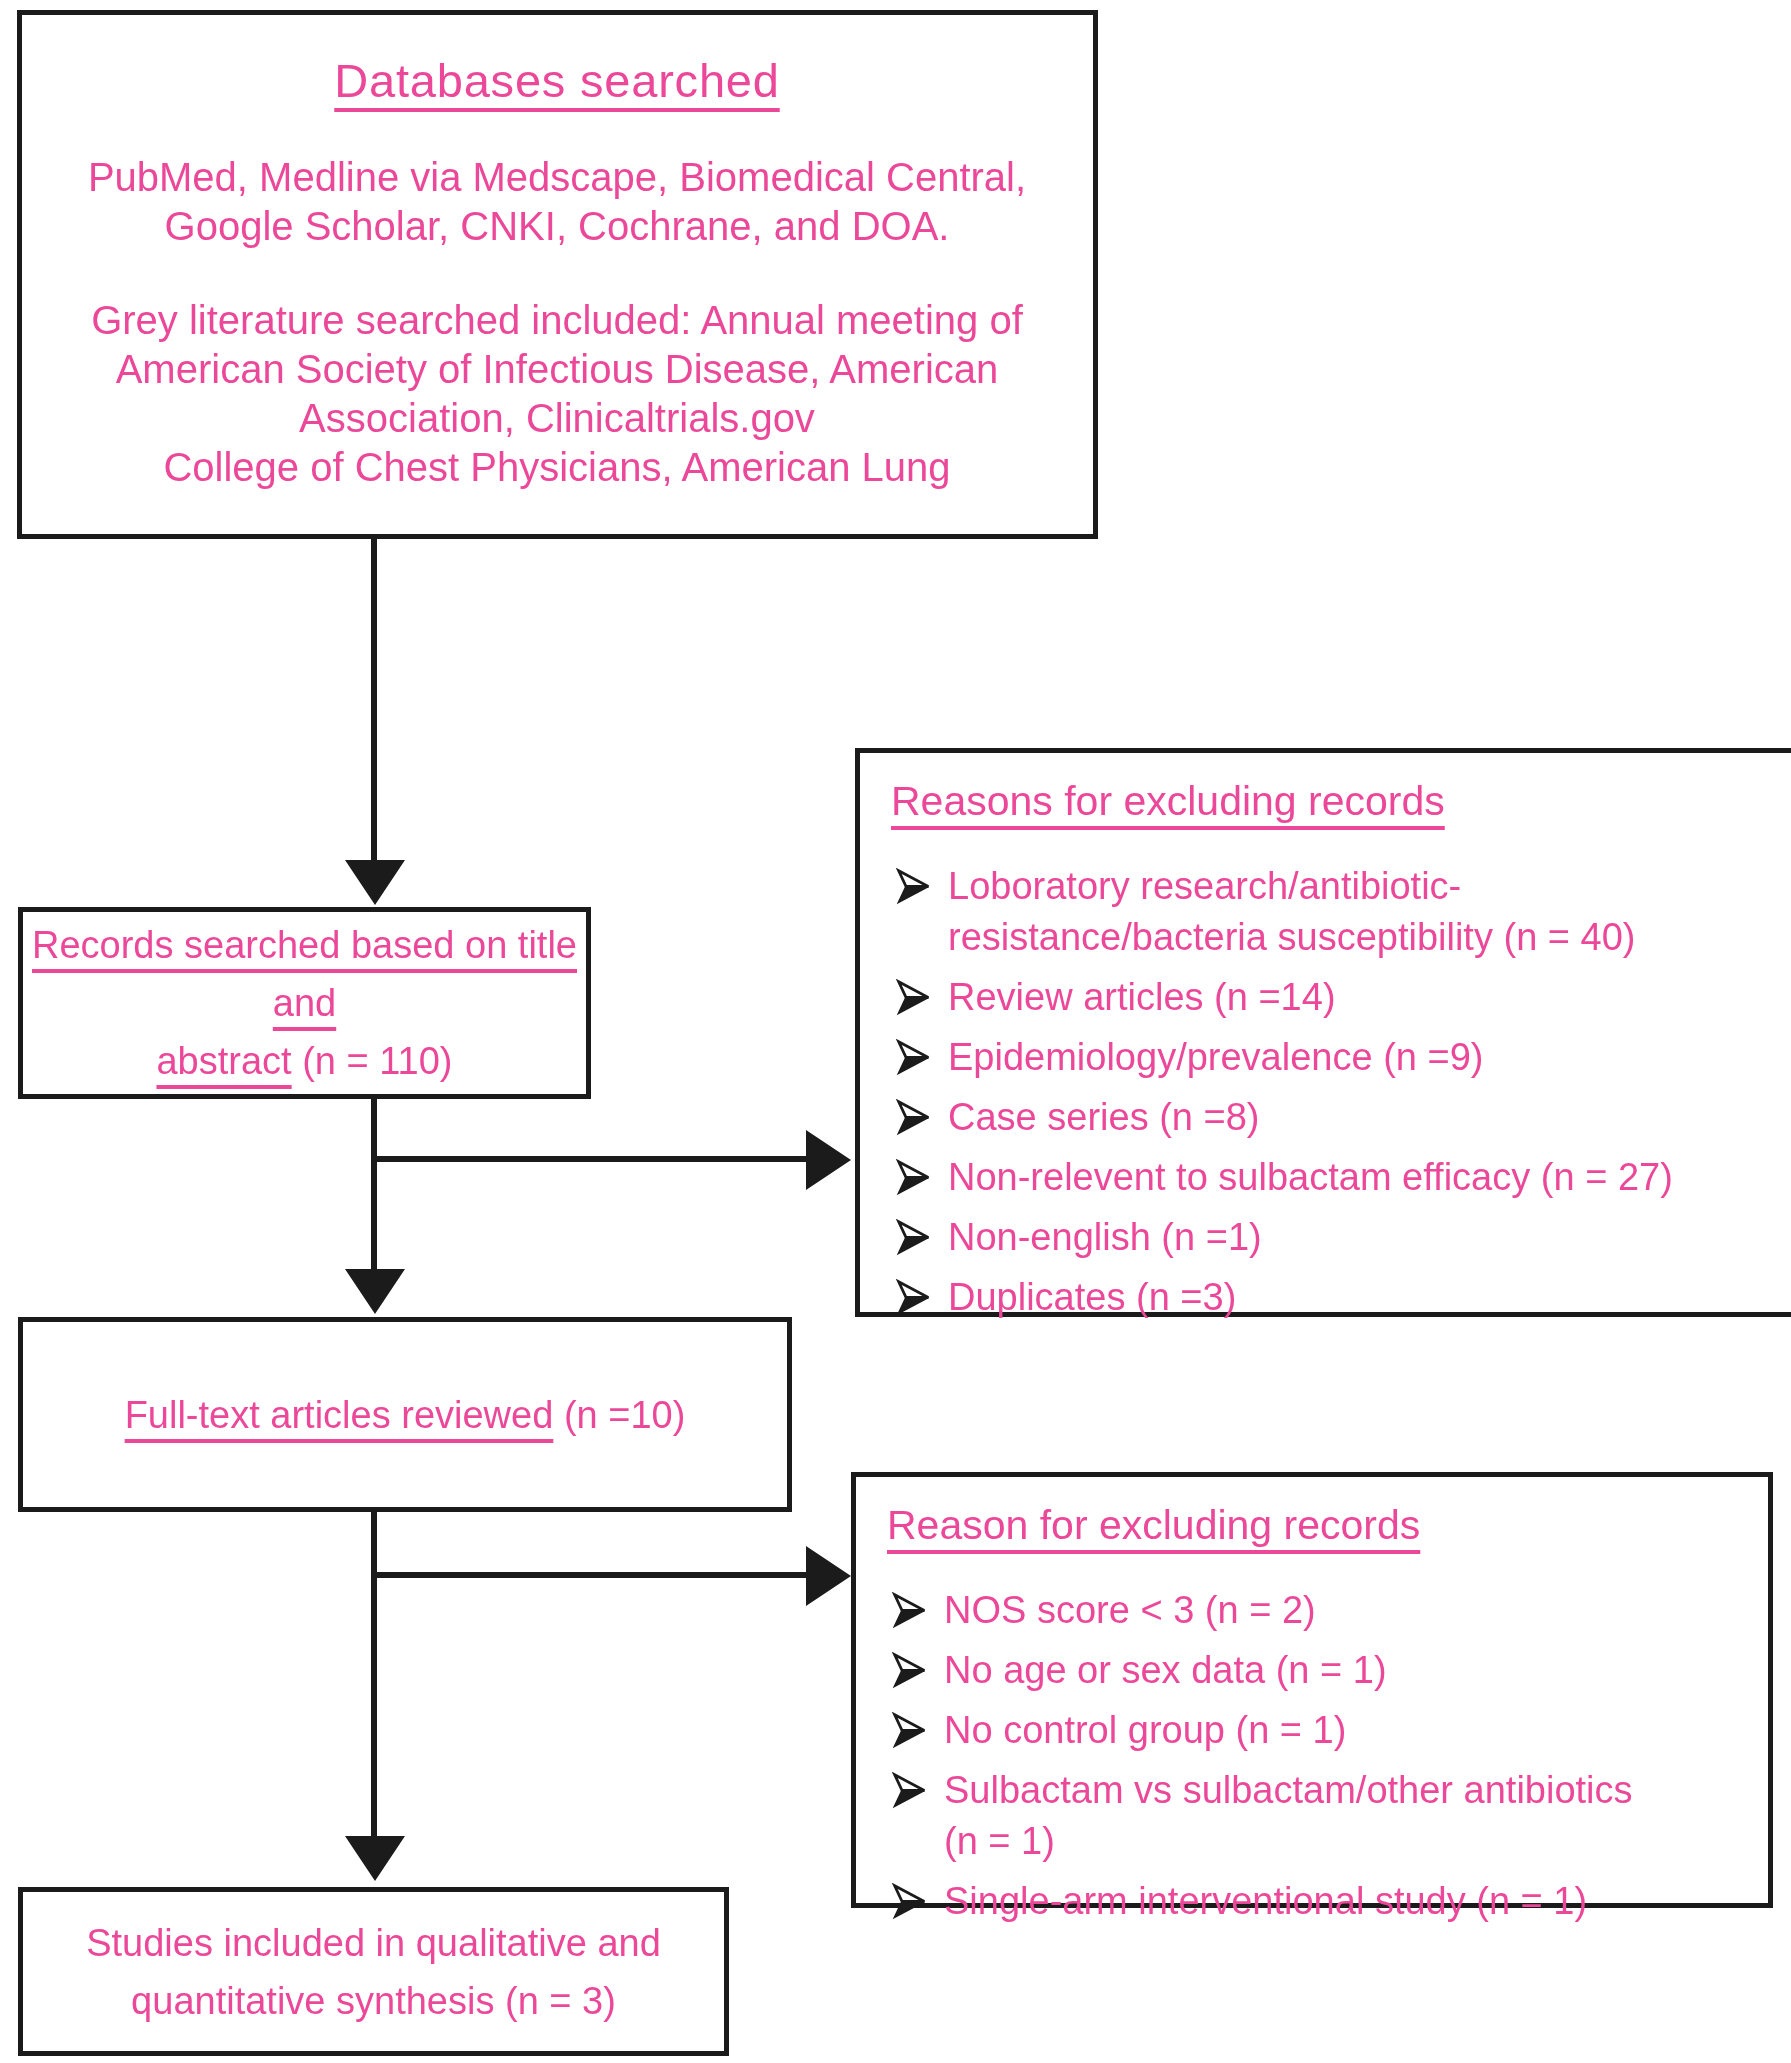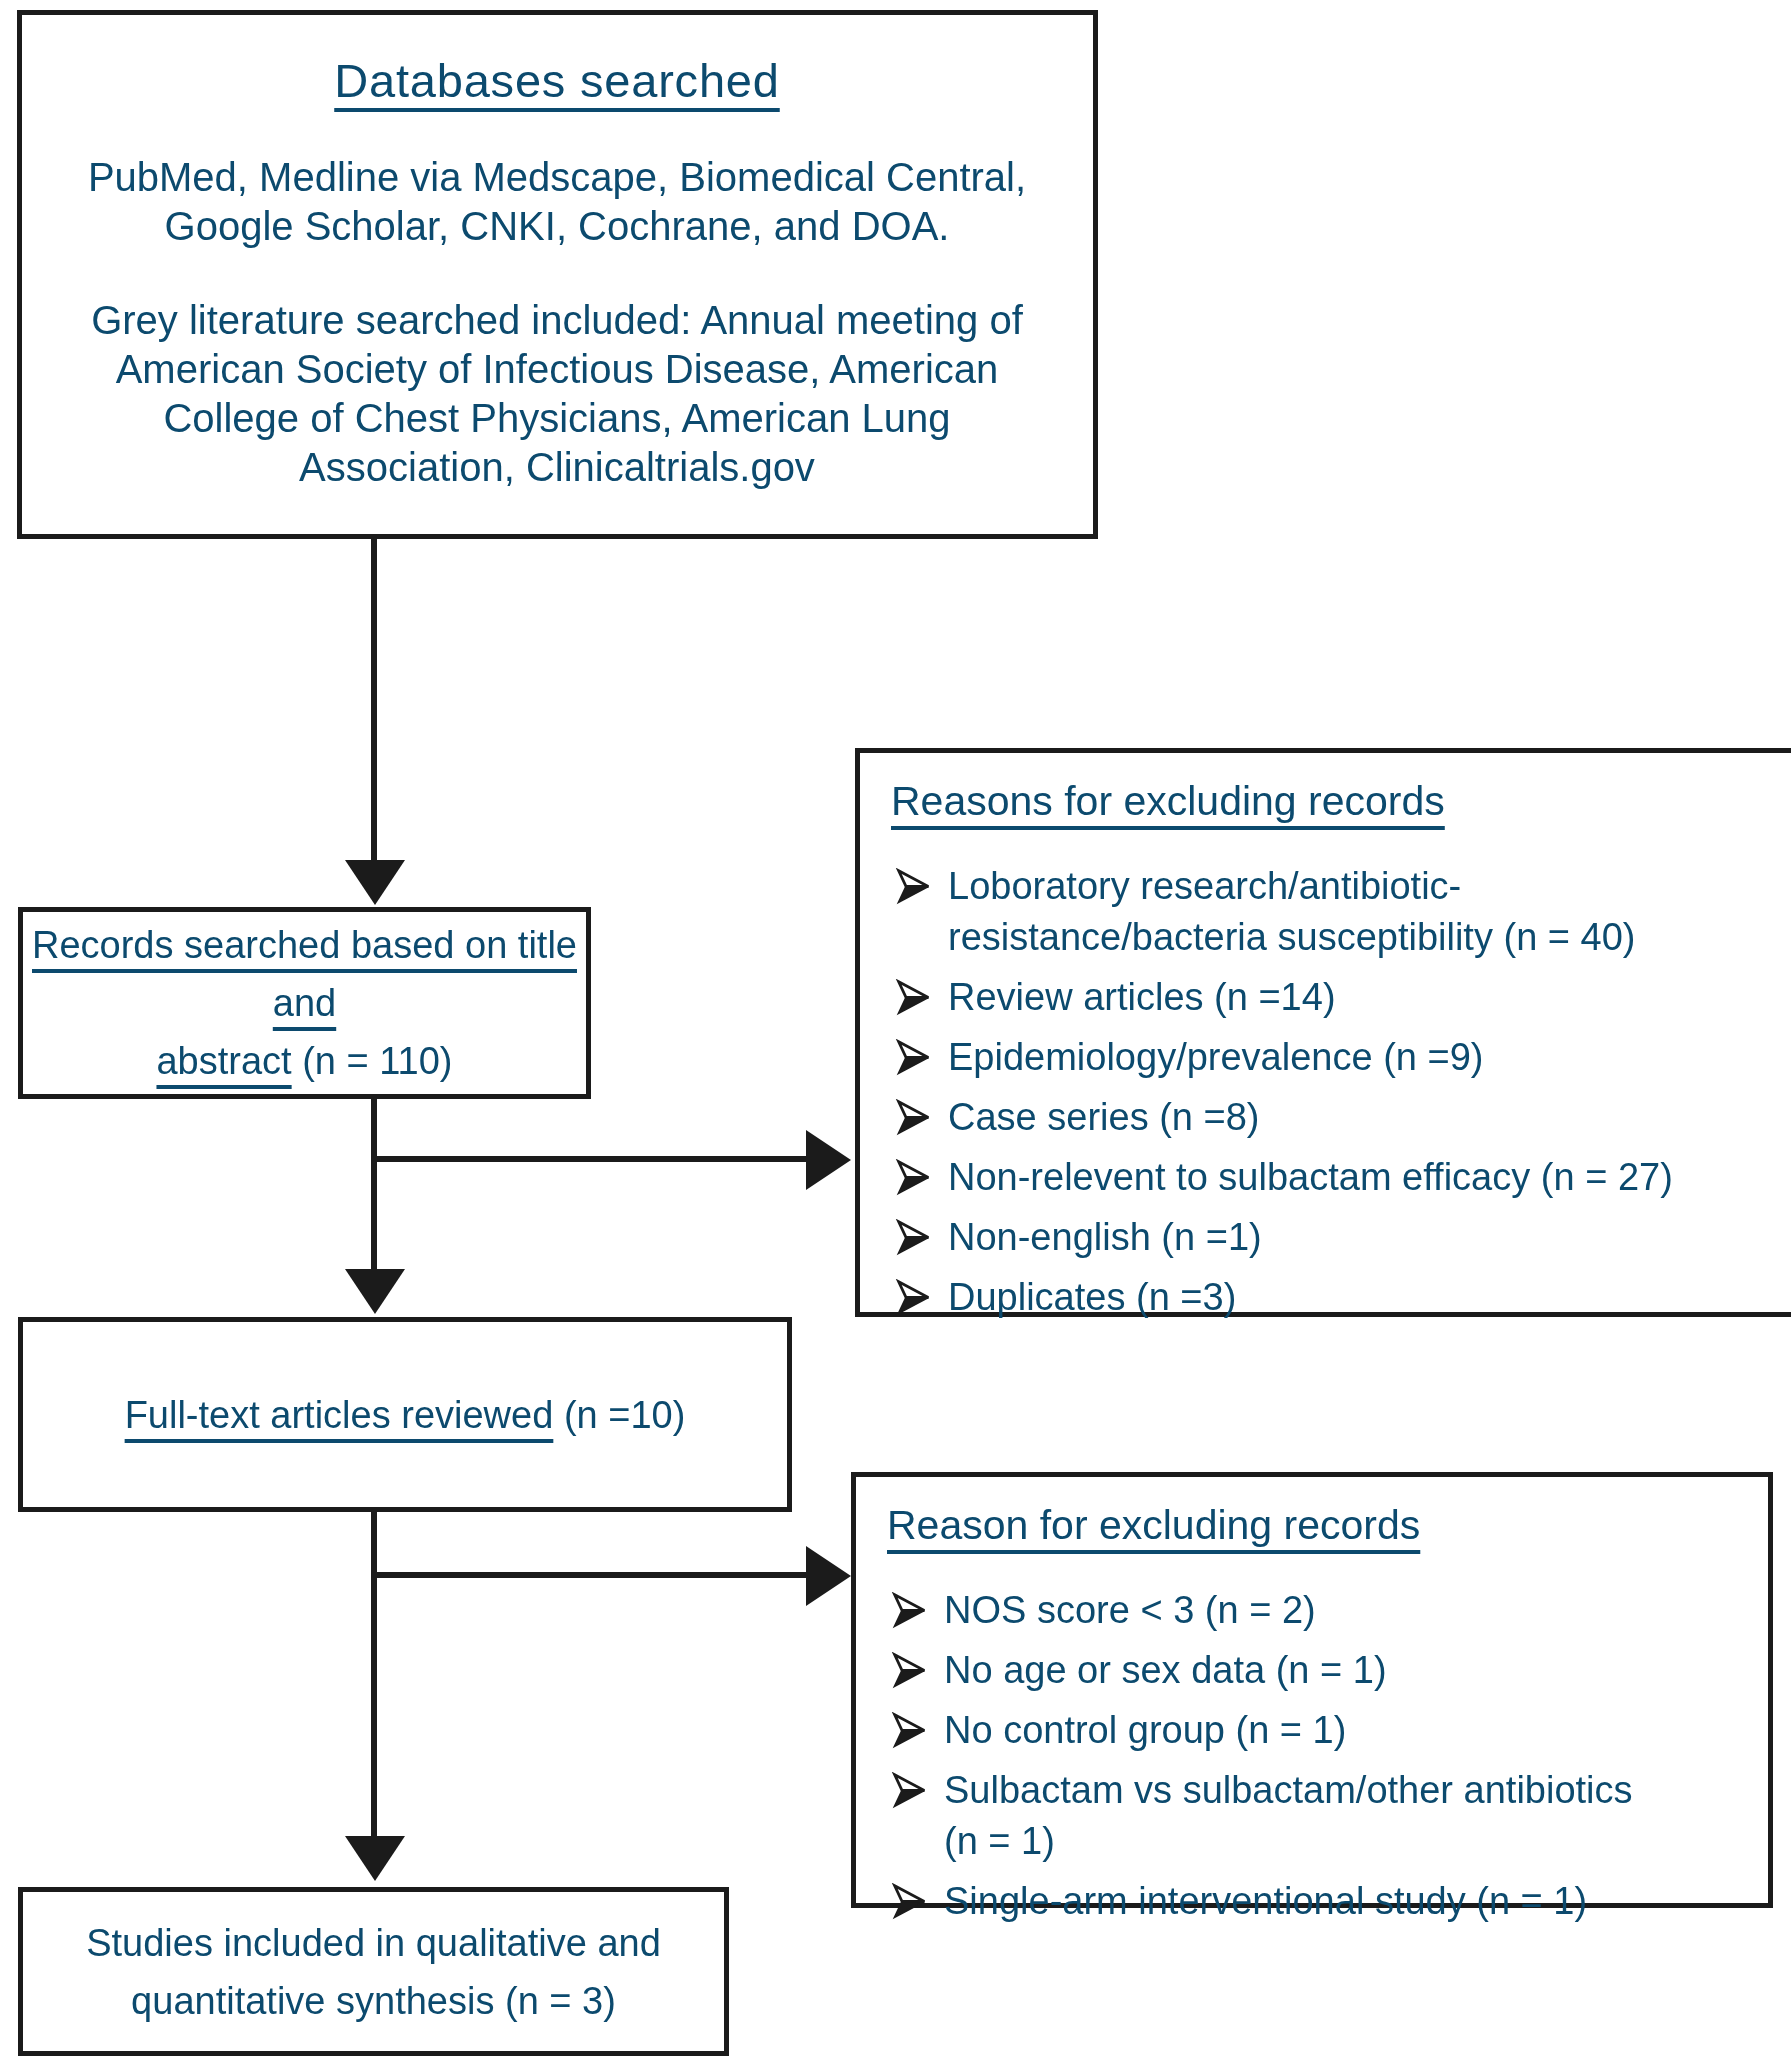--- a/index.html
+++ b/index.html
@@ -1,18 +1,18 @@
 <!DOCTYPE html>
 <html style="font-size:13.2px"><head>
 <meta charset="utf-8">
 <style>
   html,body{margin:0;padding:0;background:#ffffff;}
   .canvas{
     position:relative;width:1791px;height:2064px;background:#ffffff;
-    font-family:"Liberation Sans","DejaVu Sans",sans-serif;color:#0c4a6e;
+    font-family:"Liberation Sans","DejaVu Sans",sans-serif;color:#ec4899;
   }
   .fbox{position:absolute;border:5.8px solid #1b1b1b;background:#ffffff;box-sizing:border-box;}
   .u{text-decoration:underline;text-decoration-thickness:4.1px;text-underline-offset:10.7px;}
 
   
   #top-box{left:16.5px;top:10px;width:1081px;height:529px;text-align:center;}
   .top-title{margin-top:38px;font-size:47px;letter-spacing:0.8px;}
   .top-para{font-size:40px;line-height:49px;margin:45px 15px 0 15px;}
 
   
@@ -56,22 +56,22 @@
 
   <div class="fbox" id="top-box">
     <div class="top-title"><span class="u">Databases searched</span></div>
     <div class="top-para" id="top-para-1">
         <div>PubMed, Medline via Medscape, Biomedical Central,</div>
         <div>Google Scholar, CNKI, Cochrane, and DOA.</div>
       </div>
     <div class="top-para" id="top-para-2">
         <div>Grey literature searched included: Annual meeting of</div>
         <div>American Society of Infectious Disease, American</div>
+        <div>Association, Clinicaltrials.gov</div>
         <div>College of Chest Physicians, American Lung</div>
-        <div>Association, Clinicaltrials.gov</div>
       </div>
   </div>
 
   <div class="vline" id="arrow1-line"></div>
   <div class="head-down" id="arrow1-head"></div>
 
   <div class="fbox mid" id="records-box">
     <div class="mid-text" id="records-text">
         <div><span class="u">Records searched based on title and</span></div>
         <div><span class="u">abstract</span><span> (n = 110)</span></div>

